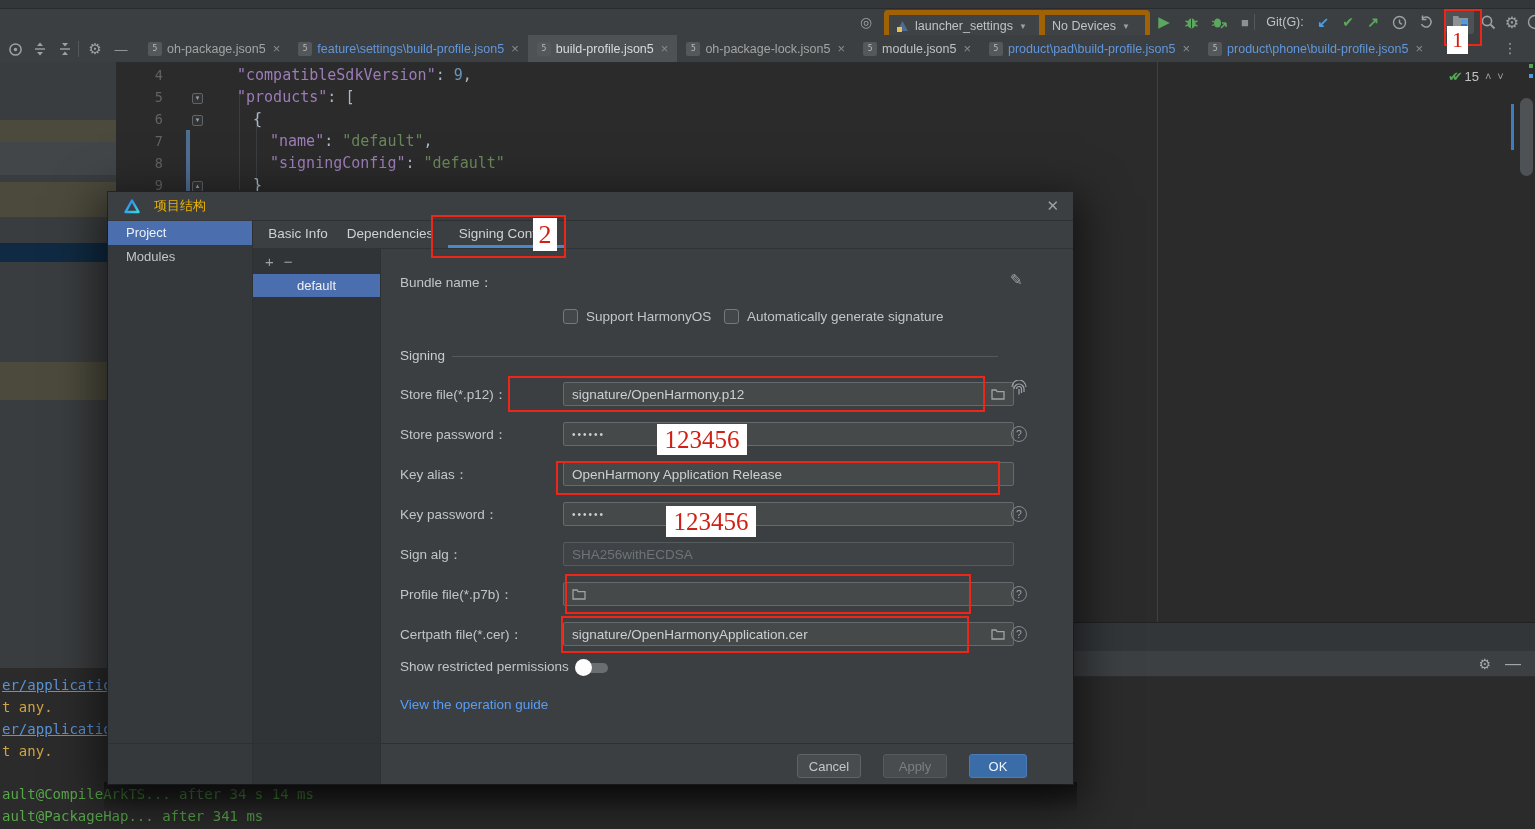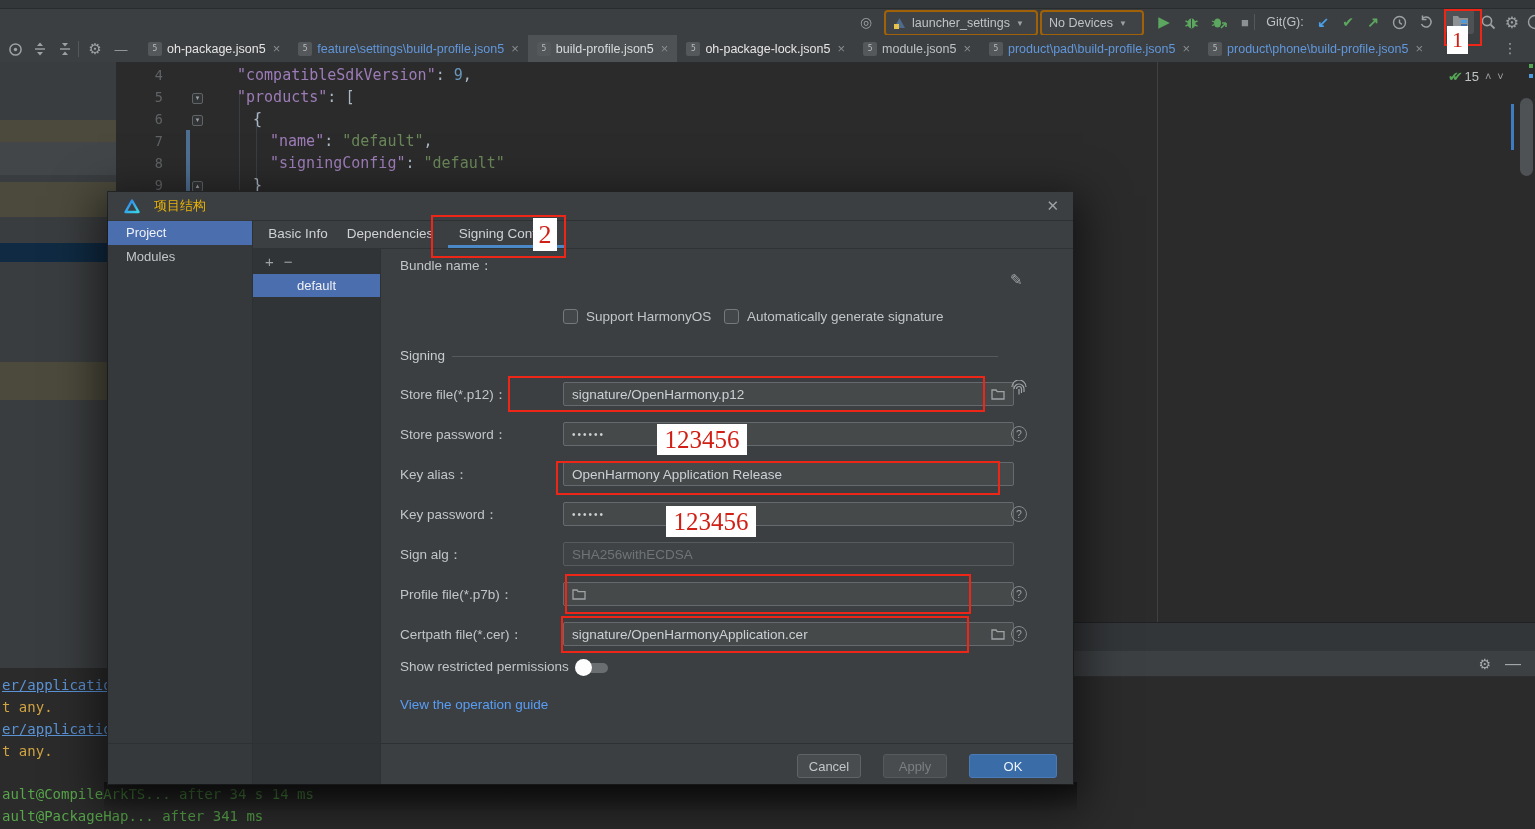--- a/index.html
+++ b/index.html
@@ -4,34 +4,34 @@
 <style>
   html,body{margin:0;padding:0;background:#1e1f21;}
   #root{position:relative;width:1535px;height:829px;background:#2b2b2b;overflow:hidden;
         font-family:"Liberation Sans",sans-serif;color:#bbbdbf;-webkit-font-smoothing:antialiased;}
   .abs{position:absolute;}
   
   .menustrip{left:0;top:0;width:1535px;height:8px;background:#343739;border-bottom:1px solid #292b2d;}
   .toolbar{left:0;top:9px;width:1535px;height:26px;background:#3c3f41;}
   .tbi{position:absolute;top:2px;height:22px;display:flex;align-items:center;justify-content:center;
        color:#9da1a3;font-size:14px;}
-  .combo{position:absolute;top:1px;height:22px;border:2px solid #a16207;border-radius:4px;
+  .combo{position:absolute;top:1px;height:22px;border:5px solid #a16207;border-radius:4px;
          display:flex;align-items:center;gap:6px;padding:0 7px;font-size:12.5px;color:#c0c3c5;background:#3f4345;}
   .caret{font-size:8px;color:#9da1a3;}
   .green{color:#5ca75f;} .blue-ic{color:#49a0e8;} .gray-ic{color:#8b9093;}
   .tb-sep{position:absolute;top:5px;width:1px;height:16px;background:#54585a;}
   .psicon{position:absolute;top:0;width:28px;height:25px;background:#4e5254;border-radius:3px;
           display:flex;align-items:center;justify-content:center;}
   
   .tabbar{left:0;top:35px;width:1535px;height:27px;background:#3c3f41;border-bottom:1px solid #2a2c2e;}
   .tbl-ic{position:absolute;top:5px;width:18px;height:18px;display:flex;align-items:center;justify-content:center;color:#9da1a3;font-size:13px;}
   .etabs{position:absolute;left:139px;top:0;height:27px;display:flex;}
   .etab{height:27px;display:flex;align-items:center;gap:5px;padding:0 9px;font-size:12.5px;color:#bfc2c4;cursor:default;}
   .etab.active{background:#4e5254;color:#d8dadc;}
-  .etab.modified .etab-label{color:#e5e5e5;}
+  .etab.modified .etab-label{color:#a3a3a3;}
   .etab.vcs .etab-label{color:#6197dc;}
   .ficon{width:14px;height:14px;border-radius:2px;background:#54585a;color:#b9bdbf;font-size:8px;
          display:flex;align-items:center;justify-content:center;flex:none;font-family:"DejaVu Sans Mono",monospace;}
   .tclose{color:#888d90;font-size:13px;margin-left:2px;}
   .kebab{position:absolute;right:18px;top:5px;color:#9da1a3;font-size:14px;letter-spacing:0;}
   
   .leftpanel{left:0;top:62px;width:116px;height:606px;background:#3a3d3f;}
   .stripe{position:absolute;left:0;width:116px;}
   .gutter{left:115px;top:64px;width:48px;text-align:right;font-family:"DejaVu Sans Mono",monospace;
           font-size:13.5px;color:#606366;line-height:22px;}
@@ -339,21 +339,21 @@
     <div class="cfglist">
       <div class="cfgtool">
         <span>+</span>
         <span>−</span>
       </div>
       <div class="cfgitem">default</div>
     </div>
 
     <div class="form">
 
-      <span class="flabel" style="top:8px;">Bundle name：</span>
+      <span class="flabel" style="top:25px;">Bundle name：</span>
       <span style="position:absolute;left:630px;top:22px;font-size:15px;color:#9fa3a5;">✎</span>
 
       <span class="cbx" style="left:183px;top:60px;"></span>
       <span class="cblabel" style="left:206px;top:60px;">Support HarmonyOS</span>
       <span class="cbx" style="left:344px;top:60px;"></span>
       <span class="cblabel" style="left:367px;top:60px;">Automatically generate signature</span>
 
       <span class="sep-label" style="top:99px;">Signing</span>
       <div class="sep-line" style="left:72px;top:107px;width:546px;"></div>
 
@@ -422,21 +422,21 @@
       <div class="toggle" style="left:198px;top:414px;">
         <span class="knob"></span>
       </div>
 
       <span class="link" style="top:448px;">View the operation guide</span>
     </div>
 
     <div class="dlg-footer">
       <div class="btn" style="left:689px;width:64px;">Cancel</div>
       <div class="btn disabled" style="left:775px;width:64px;">Apply</div>
-      <div class="btn primary" style="left:861px;width:88px;">OK</div>
+      <div class="btn primary" style="left:861px;width:58px;">OK</div>
     </div>
   </div>
 
   <div class="ann-box" style="left:1444px;top:9px;width:34px;height:33px;"></div>
   <div class="ann-label" style="left:1447px;top:26px;width:21px;height:28px;font-size:22px;line-height:28px;">1</div>
 
   <div class="ann-box" style="left:431px;top:215px;width:131px;height:39px;"></div>
   <div class="ann-label" style="left:533px;top:218px;width:24px;height:33px;font-size:26px;line-height:33px;">2</div>
 
   <div class="ann-box" style="left:508px;top:376px;width:473px;height:32px;"></div>

